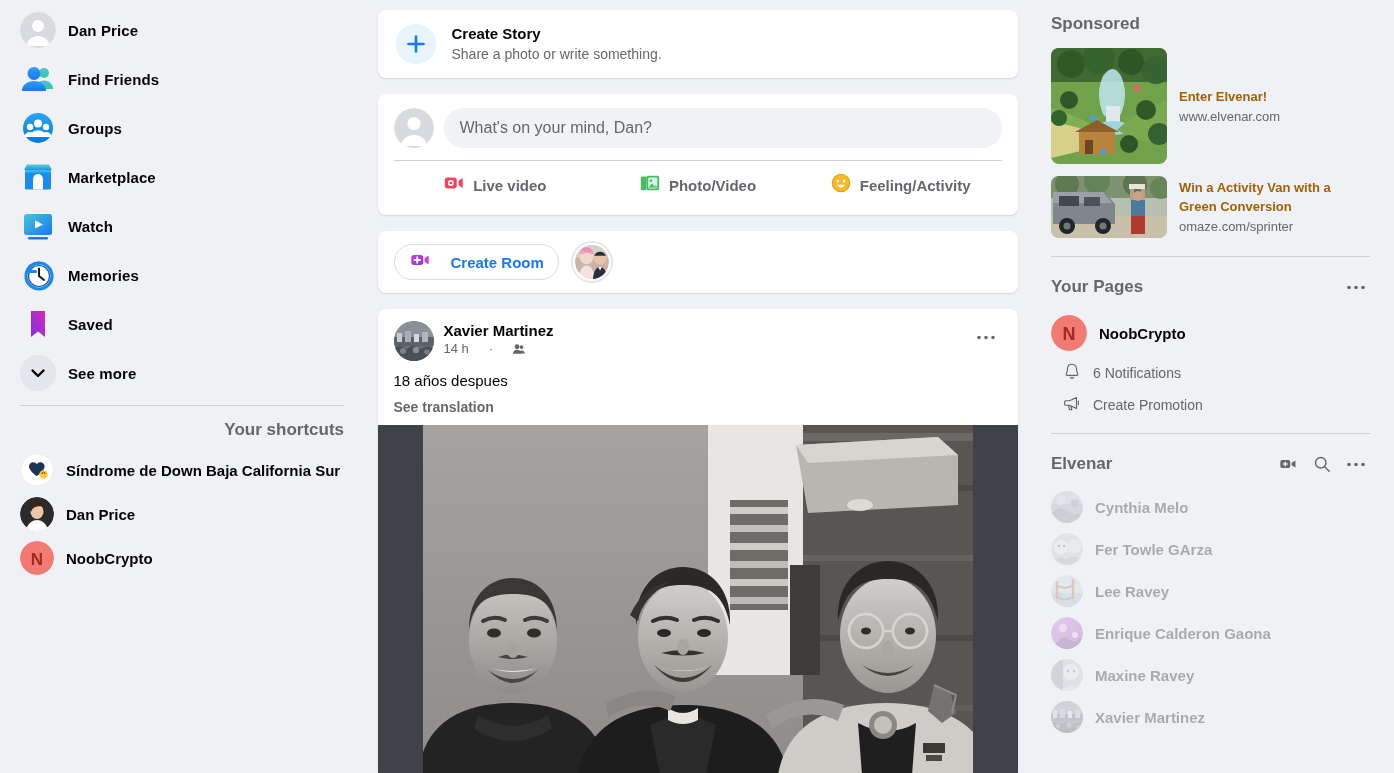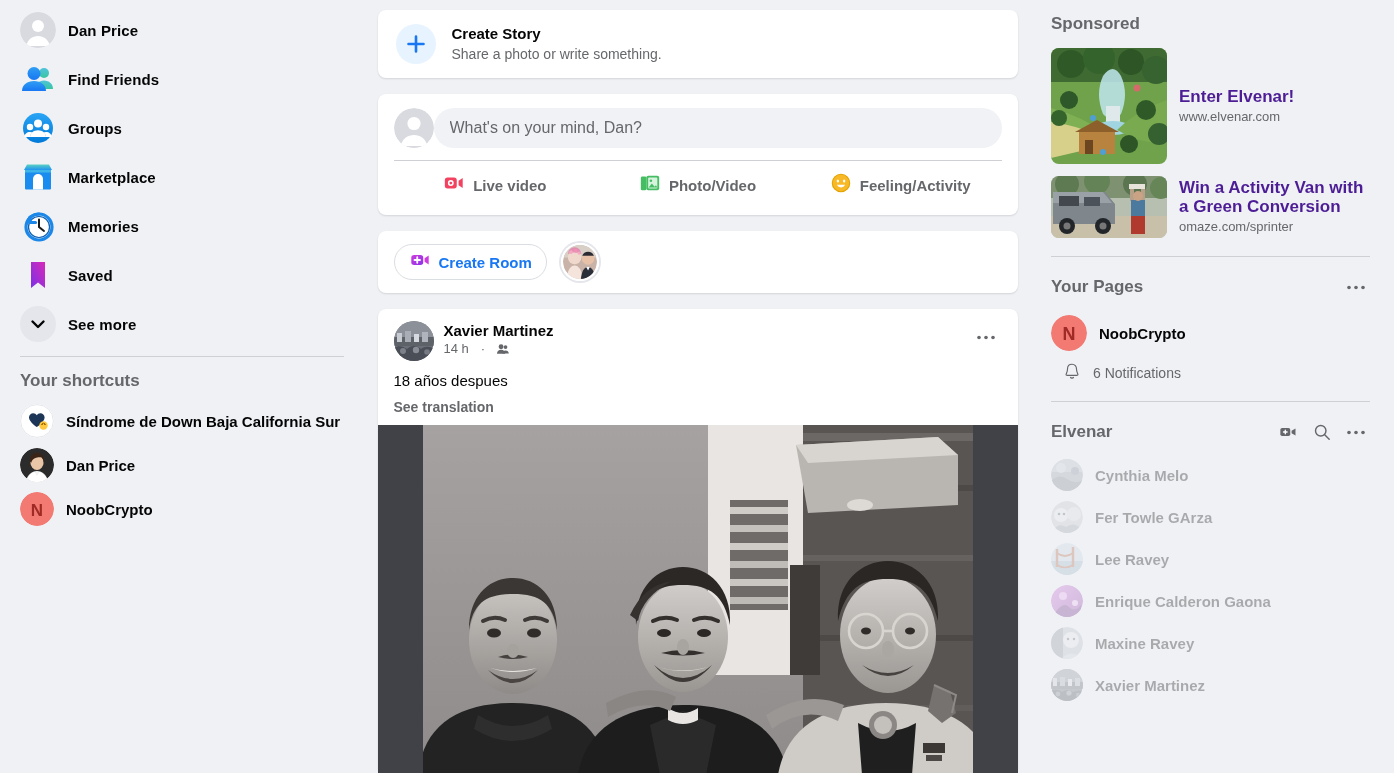--- a/index.html
+++ b/index.html
@@ -23,20 +23,21 @@
   .ic { width: 36px; height: 36px; flex: 0 0 36px; position: relative; display:block; }
   .ic svg { display:block; width:36px; height:36px; }
 
   .av { border-radius: 50%; overflow: hidden; flex: 0 0 auto; position: relative; display:block;}
   .av svg { display:block; width:100%; height:100%; }
 
   .divider { height: 1px; background: #ced0d4; margin: 10px 8px 10px 8px; }
   .section-head {
     font-size: 17px; font-weight: 600; color: #65676b;
     padding: 4px 8px 8px 8px;
+    text-align: right;
   }
   .shortcut-item {
     display:flex; align-items:center; gap:12px;
     height: 44px; padding: 0 8px; border-radius: 8px; cursor: pointer;
   }
   .shortcut-label { font-size:15px; font-weight:600; color:#050505; }
 
   
   .feed { width: 675px; flex: 0 0 675px; padding-top: 10px; }
   .card {
@@ -50,47 +51,47 @@
   }
   .plus-circle {
     width: 40px; height: 40px; border-radius: 50%;
     background: #e7f3ff; display:flex; align-items:center; justify-content:center;
     flex: 0 0 40px;
   }
   .cs-title { font-size: 15px; font-weight: 700; color:#050505; line-height:20px;}
   .cs-sub { font-size: 14px; color:#65676b; line-height:20px; }
 
   .composer { padding: 14px 16px 4px 16px; }
-  .composer-row { display: flex; align-items: center; }
+  .composer-row { display: flex; align-items: center; gap: 10px; }
   .composer-input {
     flex: 1; height: 40px; border-radius: 20px; background: #f0f2f5;
     border: none; outline: none; padding: 0 16px;
     font-family: "Liberation Sans", sans-serif; font-size: 16px; color: #65676b;
   }
   .composer-input::placeholder { color:#65676b; }
   .composer-sep { height:1px; background:#ced0d4; margin: 12px 0 0 0; }
   .composer-actions { display:flex; padding: 6px 0 8px 0; }
   .composer-action {
     flex:1; display:flex; align-items:center; justify-content:center; gap:8px;
     height: 36px; border-radius: 6px; cursor:pointer;
   }
   .ca-label { font-size:15px; font-weight:600; color:#65676b; }
 
   .rooms { display:flex; align-items:center; gap:14px; padding: 12px 16px; }
   .create-room-btn {
-    display:flex; align-items:center; gap:8px;
+    display:flex; align-items:center; gap:20px;
     height:36px; padding: 0 14px; border:1px solid #dadde1; border-radius:18px;
     background:#fff; cursor:pointer;
   }
   .crb-label { font-size:15px; font-weight:600; color:#1877f2; }
 
   .post-head { display:flex; align-items:flex-start; padding: 12px 16px 0 16px; }
   .post-meta { flex:1; margin-left: 10px; }
   .post-author { font-size:15px; font-weight:700; color:#050505; line-height:19px; }
-  .post-time { font-size:13px; color:#65676b; display:flex; align-items:center; gap:12px; line-height:18px;}
+  .post-time { font-size:13px; color:#65676b; display:flex; align-items:center; gap:20px; line-height:18px;}
   .post-more {
     width:32px; height:32px; border-radius:50%; display:flex;
     align-items:center; justify-content:center; cursor:pointer; color:#65676b;
     font-size: 20px; letter-spacing: 1px; line-height: 0;
   }
   .post-text { font-size:15px; color:#050505; padding: 10px 16px 0 16px; line-height:20px; }
   .see-translation {
     font-size:14px; color:#65676b; font-weight:600;
     padding: 8px 30px 10px 16px; cursor:pointer;
   }
@@ -108,21 +109,21 @@
   .rb-head-actions { display:flex; align-items:center; gap:6px; }
   .rb-ic-btn {
     width:28px; height:28px; border-radius:50%; display:flex;
     align-items:center; justify-content:center; cursor:pointer; color:#65676b;
   }
 
   .ad-item { display:flex; gap:12px; padding: 6px 8px; border-radius:8px; cursor:pointer; }
   .ad-thumb { width:116px; height:116px; border-radius:8px; overflow:hidden; flex:0 0 116px; position:relative; }
   .ad-thumb.small { height:62px; }
   .ad-text { display:flex; flex-direction:column; justify-content:center; }
-  .ad-title { font-size:17px; font-weight:600; color:#4c1d95; line-height:19px; }
+  .ad-title { font-size:13px; font-weight:600; color:#a16207; line-height:19px; }
   .ad-url { font-size:13px; color:#65676b; line-height:18px; margin-top:2px; }
 
   .rb-divider { height:1px; background:#ced0d4; margin: 12px 8px; }
 
   .page-item { display:flex; align-items:center; gap:12px; padding:6px 8px; border-radius:8px; cursor:pointer; }
   .page-name { font-size:15px; font-weight:600; color:#050505; }
   .page-sub {
     display:flex; align-items:center; gap:12px;
     padding: 5px 8px 5px 20px; border-radius:8px; cursor:pointer;
   }
@@ -206,20 +207,36 @@
             </defs>
           <path d="M4 11 L7 5.5 H29 L32 11 Z" fill="url(#mk1)"></path>
           <rect x="5" y="11.5" width="26" height="19" rx="1" fill="#1a8cf0"></rect>
           <path d="M13 30.5 V20 a5 5 0 0 1 10 0 v10.5 Z" fill="#fff"></path>
           <rect x="5" y="11" width="26" height="2.5" fill="#3db5e8"></rect>
         </svg>
       </span>
       <span class="nav-label">Marketplace</span>
     </div>
 
+    <div class="nav-item">
+      <span class="ic">
+        <svg viewBox="0 0 36 36">
+          <defs>
+              <linearGradient id="wt1" x1="0" y1="0" x2="1" y2="1">
+                <stop offset="0" stop-color="#47c6d8"></stop>
+                <stop offset="1" stop-color="#1877f2"></stop>
+              </linearGradient>
+            </defs>
+          <rect x="4" y="6" width="28" height="21" rx="2.5" fill="url(#wt1)"></rect>
+          <path d="M15 12.5 L23 16.5 L15 20.5 Z" fill="#fff"></path>
+          <rect x="8" y="29" width="20" height="2.4" rx="1.2" fill="#1877f2"></rect>
+        </svg>
+      </span>
+      <span class="nav-label">Watch</span>
+    </div>
 
     <div class="nav-item">
       <span class="ic">
         <svg viewBox="0 0 36 36">
           <circle cx="19" cy="19" r="13" fill="none" stroke="#1b87e8" stroke-width="3.2"></circle>
           <circle cx="19" cy="19" r="10.5" fill="#fff"></circle>
           <circle cx="19" cy="19" r="10.5" fill="none" stroke="#0b5fb3" stroke-width="1.2"></circle>
           <path d="M19 11.5 V19 L24 23" stroke="#1b1b1b" stroke-width="2" fill="none" stroke-linecap="round"></path>
           <path d="M10 9 v5.5 h5.5" stroke="#1b87e8" stroke-width="3.2" fill="none" stroke-linecap="round" stroke-linejoin="round"></path>
           <path d="M7.2 14.5 A12.5 12.5 0 0 1 19 6" stroke="#1b87e8" stroke-width="3.2" fill="none" stroke-linecap="round"></path>
@@ -640,20 +657,30 @@
     <div class="page-sub">
       <span>
         <svg width="18" height="18" viewBox="0 0 20 20">
           <path d="M10 2.5 c-3.2 0-5 2.3-5 5.3 0 4-1.6 5-1.6 6 0 .6.5 1 1.2 1 h10.8 c.7 0 1.2-.4 1.2-1 0-1-1.6-2-1.6-6 0-3-1.8-5.3-5-5.3z" fill="none" stroke="#65676b" stroke-width="1.3" stroke-linejoin="round"></path>
           <path d="M8.2 16.6 a1.9 1.9 0 0 0 3.6 0" fill="none" stroke="#65676b" stroke-width="1.3"></path>
         </svg>
       </span>
       <span class="page-sub-label">6 Notifications</span>
     </div>
 
+    <div class="page-sub">
+      <span>
+        <svg width="18" height="18" viewBox="0 0 20 20">
+          <path d="M3 7.5 h4 L15 4 v12 L7 12.5 H3 a1.2 1.2 0 0 1-1.2-1.2 v-2.6 A1.2 1.2 0 0 1 3 7.5z" fill="none" stroke="#65676b" stroke-width="1.3" stroke-linejoin="round"></path>
+          <path d="M6 12.8 l1.2 4.5 h2.6 l-1-4.5" fill="none" stroke="#65676b" stroke-width="1.3" stroke-linejoin="round"></path>
+          <path d="M17 8 v4" stroke="#65676b" stroke-width="1.3" stroke-linecap="round"></path>
+        </svg>
+      </span>
+      <span class="page-sub-label">Create Promotion</span>
+    </div>
 
     <div class="rb-divider"></div>
 
     <div class="rb-head">
       <span class="rb-title" style="padding:0;">Elvenar</span>
       <span class="rb-head-actions">
         <span class="rb-ic-btn">
           <svg width="18" height="18" viewBox="0 0 20 20">
             <rect x="1.5" y="5.5" width="11" height="9" rx="2" fill="#65676b"></rect>
             <path d="M7 8 v4 M5 10 h4" stroke="#fff" stroke-width="1.5" stroke-linecap="round"></path>

